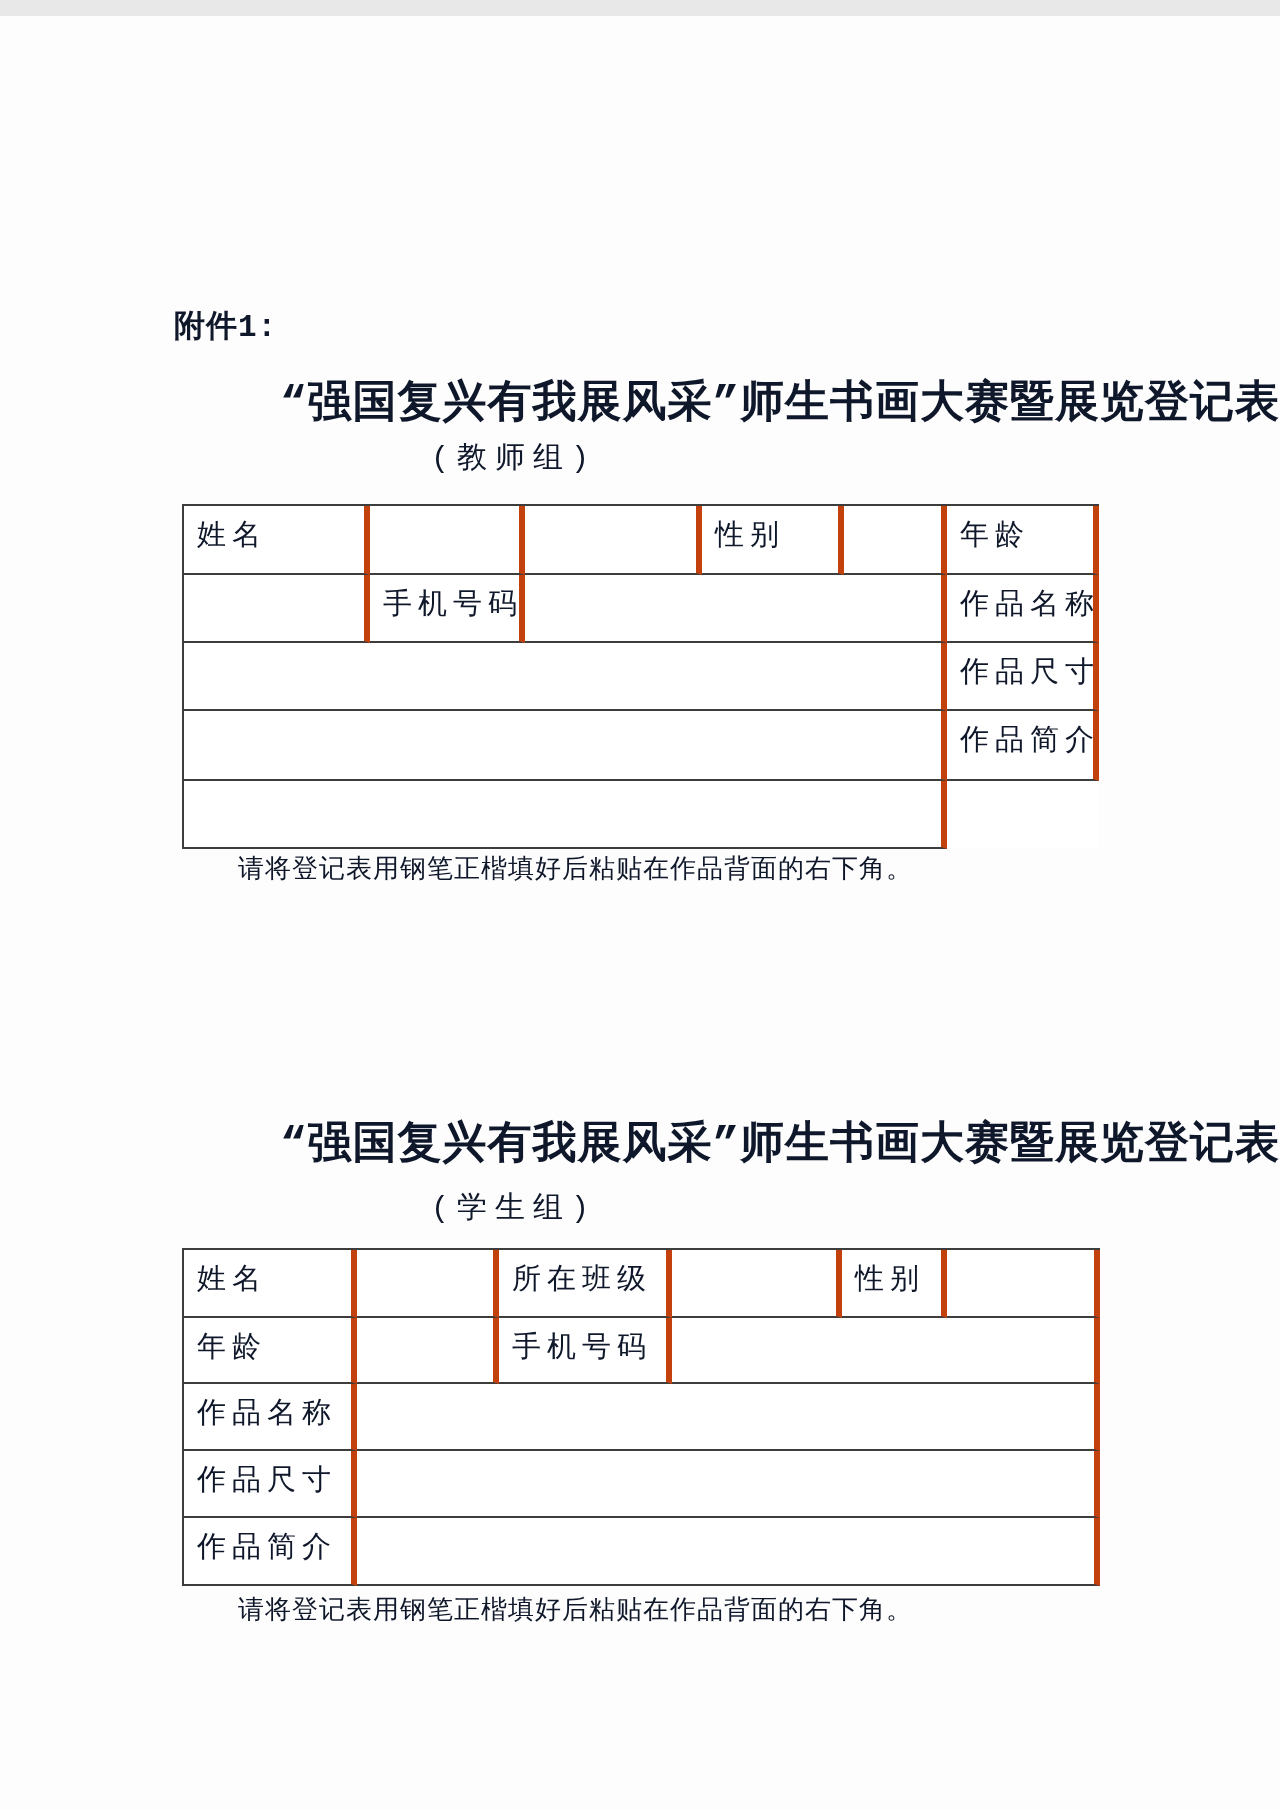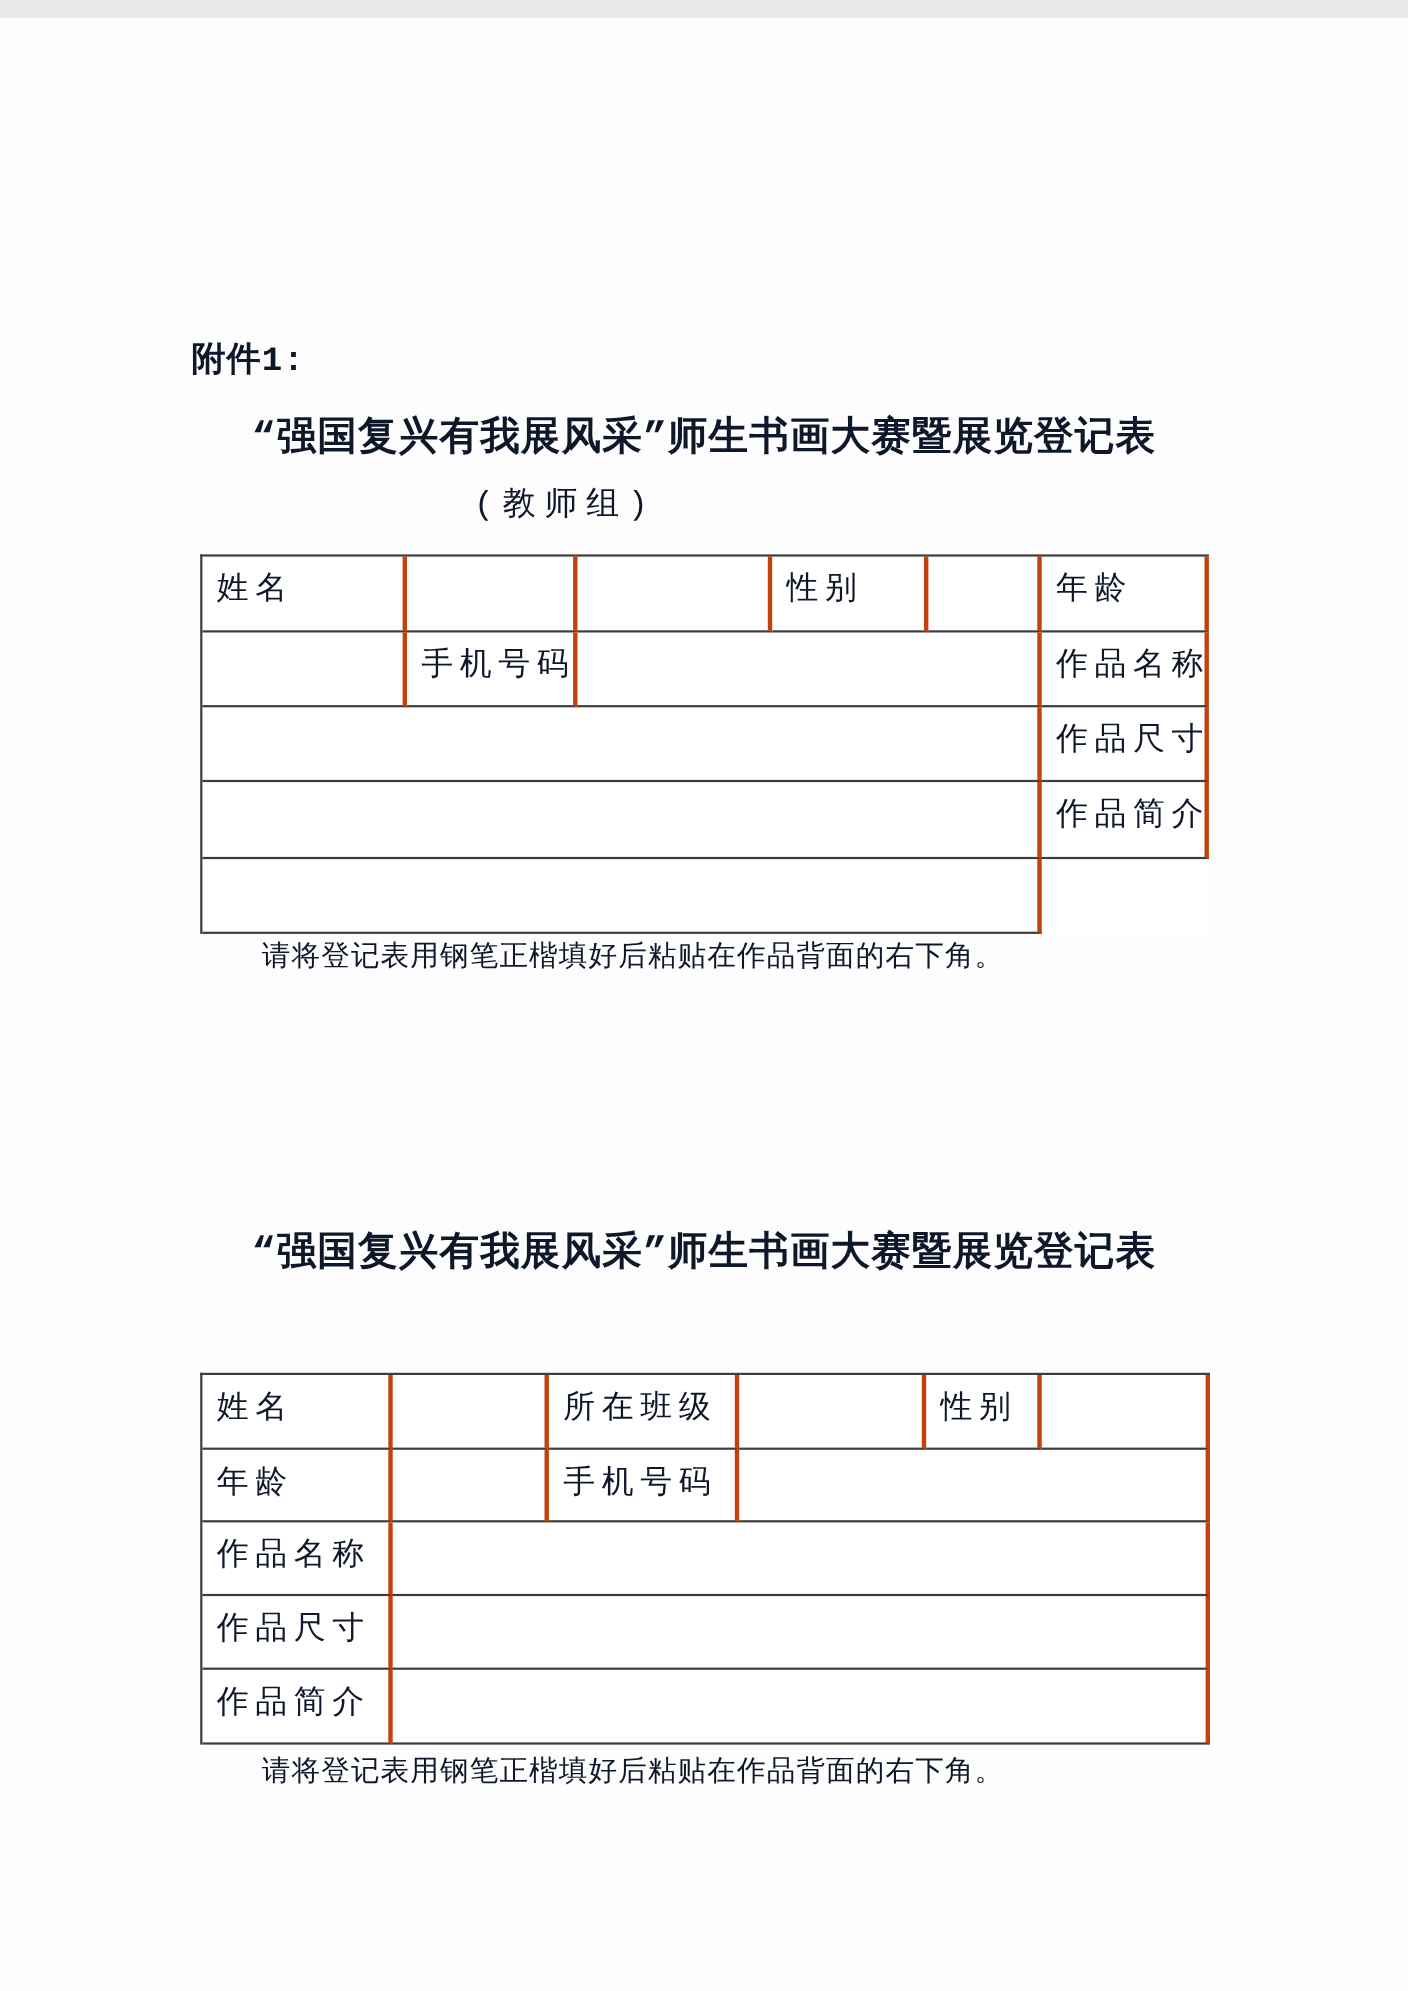--- a/index.html
+++ b/index.html
@@ -22,22 +22,22 @@
     left: 174px;
     top: 289px;
     font-size: 31px;
     font-weight: bold;
     letter-spacing: 1px;
   }
   .doc-title {
     position: absolute;
     left: 0;
     width: 1280px;
-    text-align: center;
-    font-size: 36px;
+    text-align: right;
+    font-size: 44px;
     font-weight: bold;
     letter-spacing: 1px;
     white-space: nowrap;
   }
   .doc-subtitle {
     position: absolute;
     left: 0;
     width: 1028px;
     text-align: center;
     font-size: 30px;
@@ -62,21 +62,21 @@
     grid-template-columns: 186px 155px 177px 142px 103px 152px;
     grid-template-rows: 69px 68px 68px 70px 68px;
   }
   .table-2 {
     top: 1232px;
     grid-template-columns: 173px 142px 173px 170px 105px 153px;
     grid-template-rows: 68px 66px 67px 67px 68px;
   }
   .cell {
     box-sizing: border-box;
-    border-right: 4px solid #c2410c;
+    border-right: 6px solid #c2410c;
     border-bottom: 2px solid #3d3d3d;
     font-size: 29px;
     letter-spacing: 6px;
     padding: 9px 2px 0 13px;
     overflow: hidden;
     white-space: nowrap;
   }
   .span3 { grid-column: span 3; }
   .span5 { grid-column: span 5; }
 
@@ -120,20 +120,21 @@
     <div class="cell span5"></div>
 
     <div class="cell">作品简介</div>
     <div class="cell span5"></div>
   </div>
 
   <div class="table-note note-1">请将登记表用钢笔正楷填好后粘贴在作品背面的右下角。</div>
 
   <div class="doc-title title-2">“强国复兴有我展风采”师生书画大赛暨展览登记表</div>
 
+  <div class="doc-subtitle subtitle-2">(学生组)</div>
 
   <div class="form-table table-2">
     <div class="cell">姓名</div>
     <div class="cell"></div>
     <div class="cell">所在班级</div>
     <div class="cell"></div>
     <div class="cell">性别</div>
     <div class="cell"></div>
 
     <div class="cell">年龄</div>

